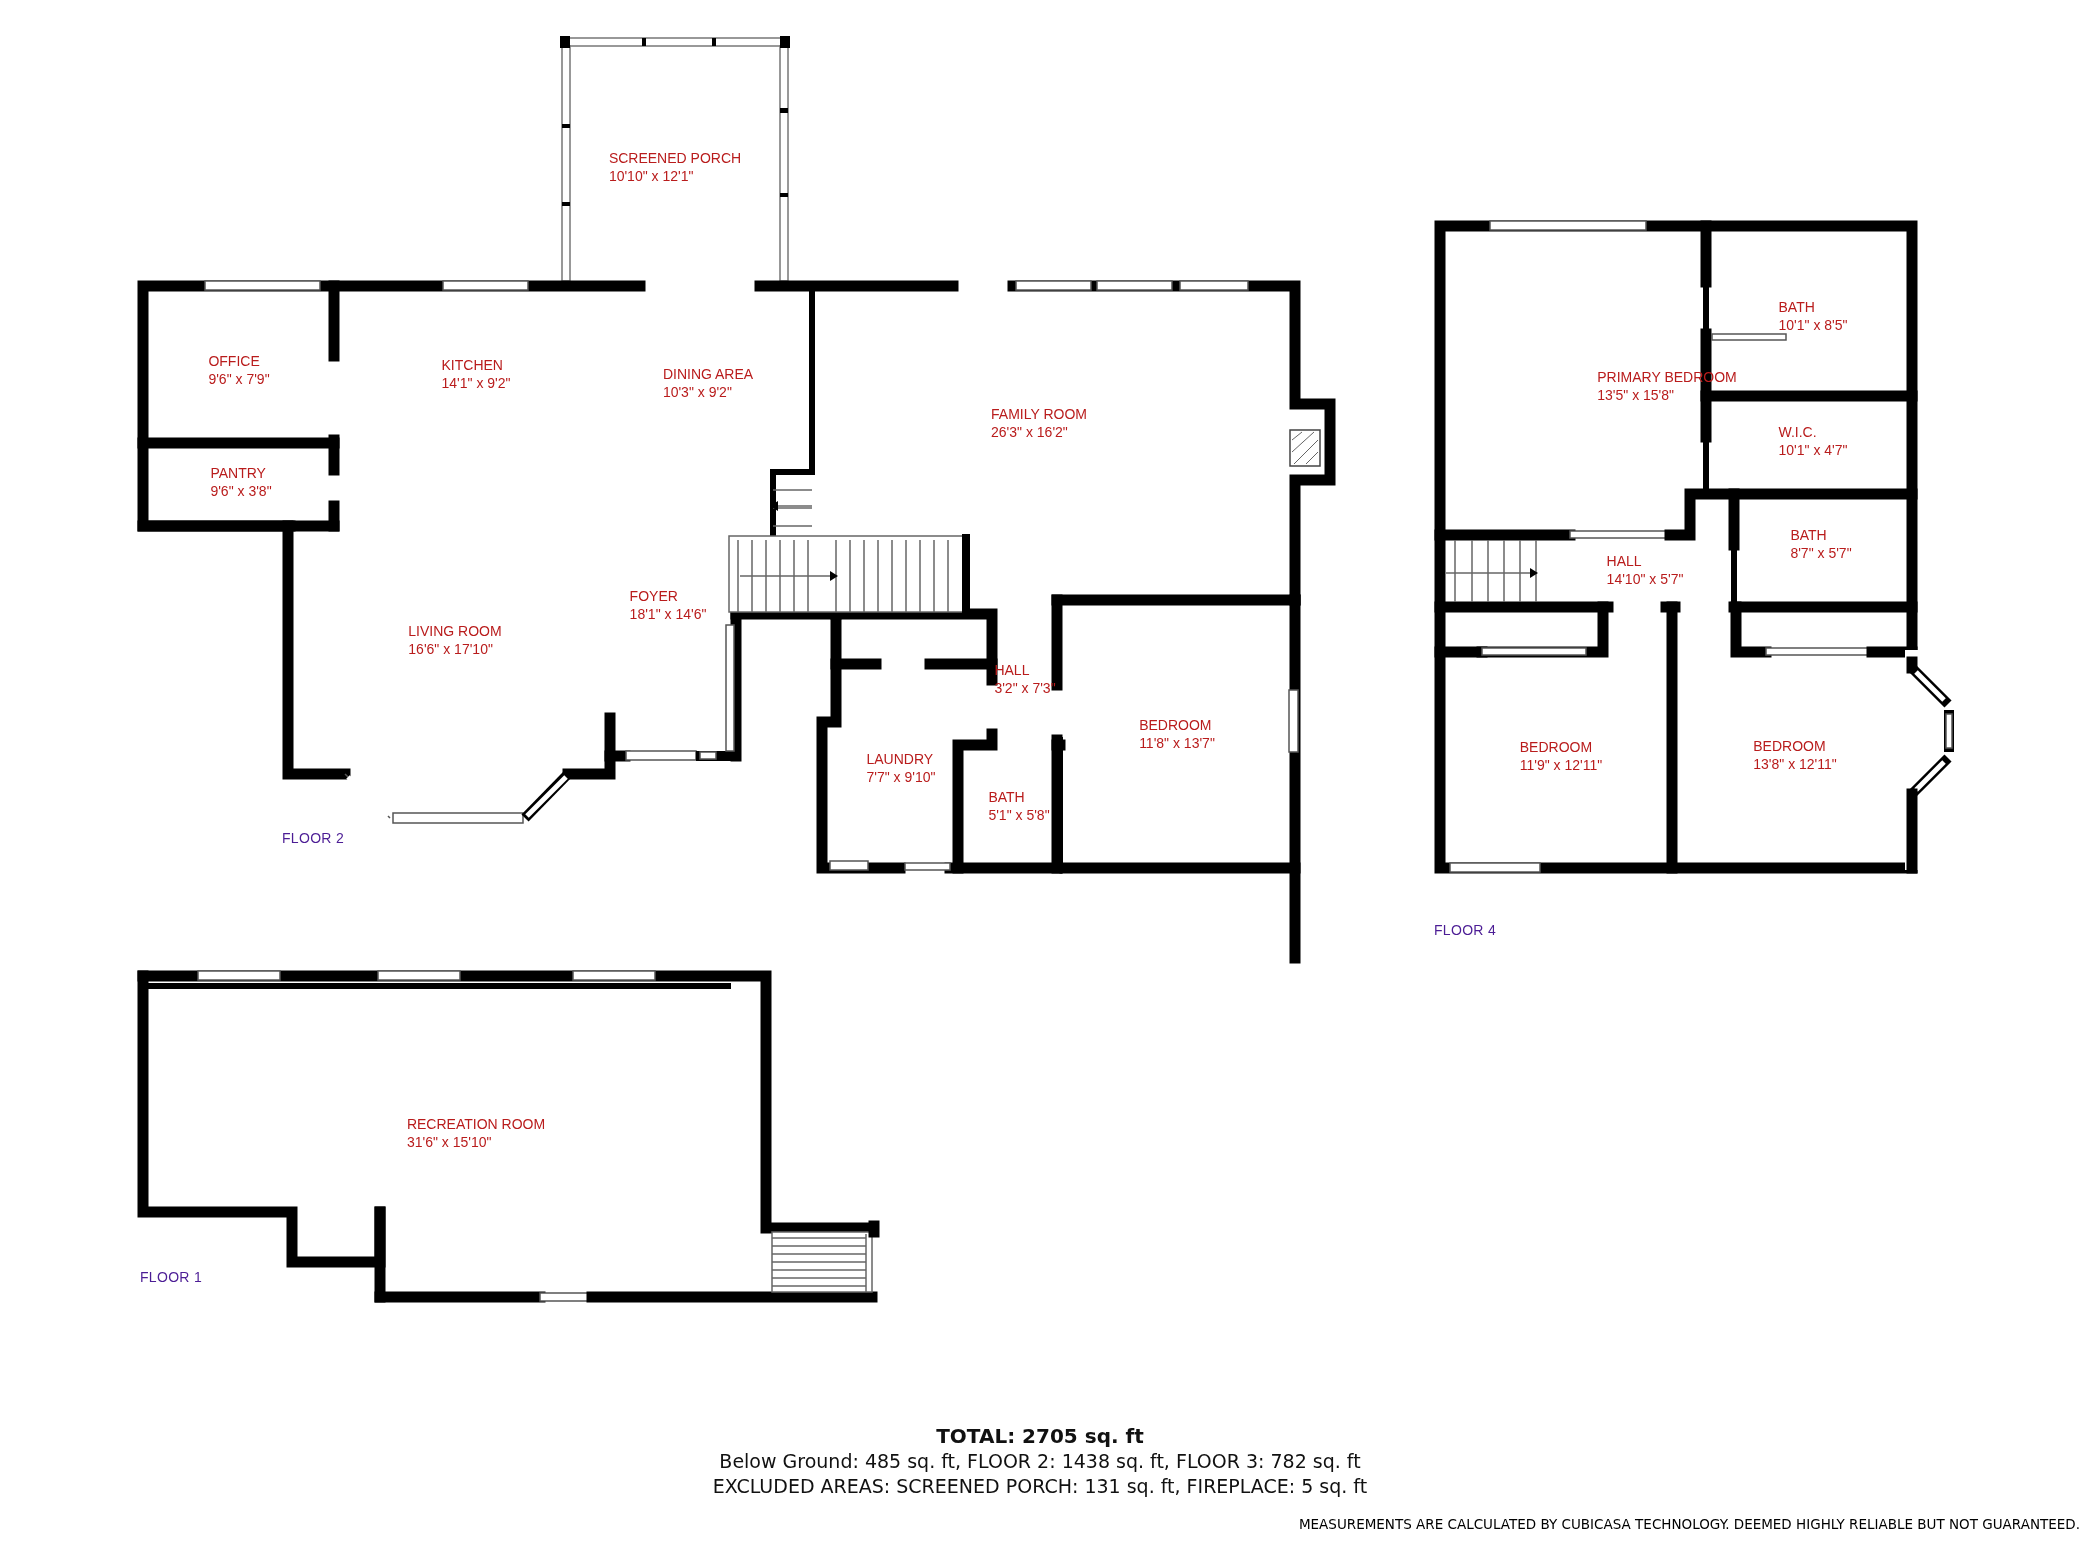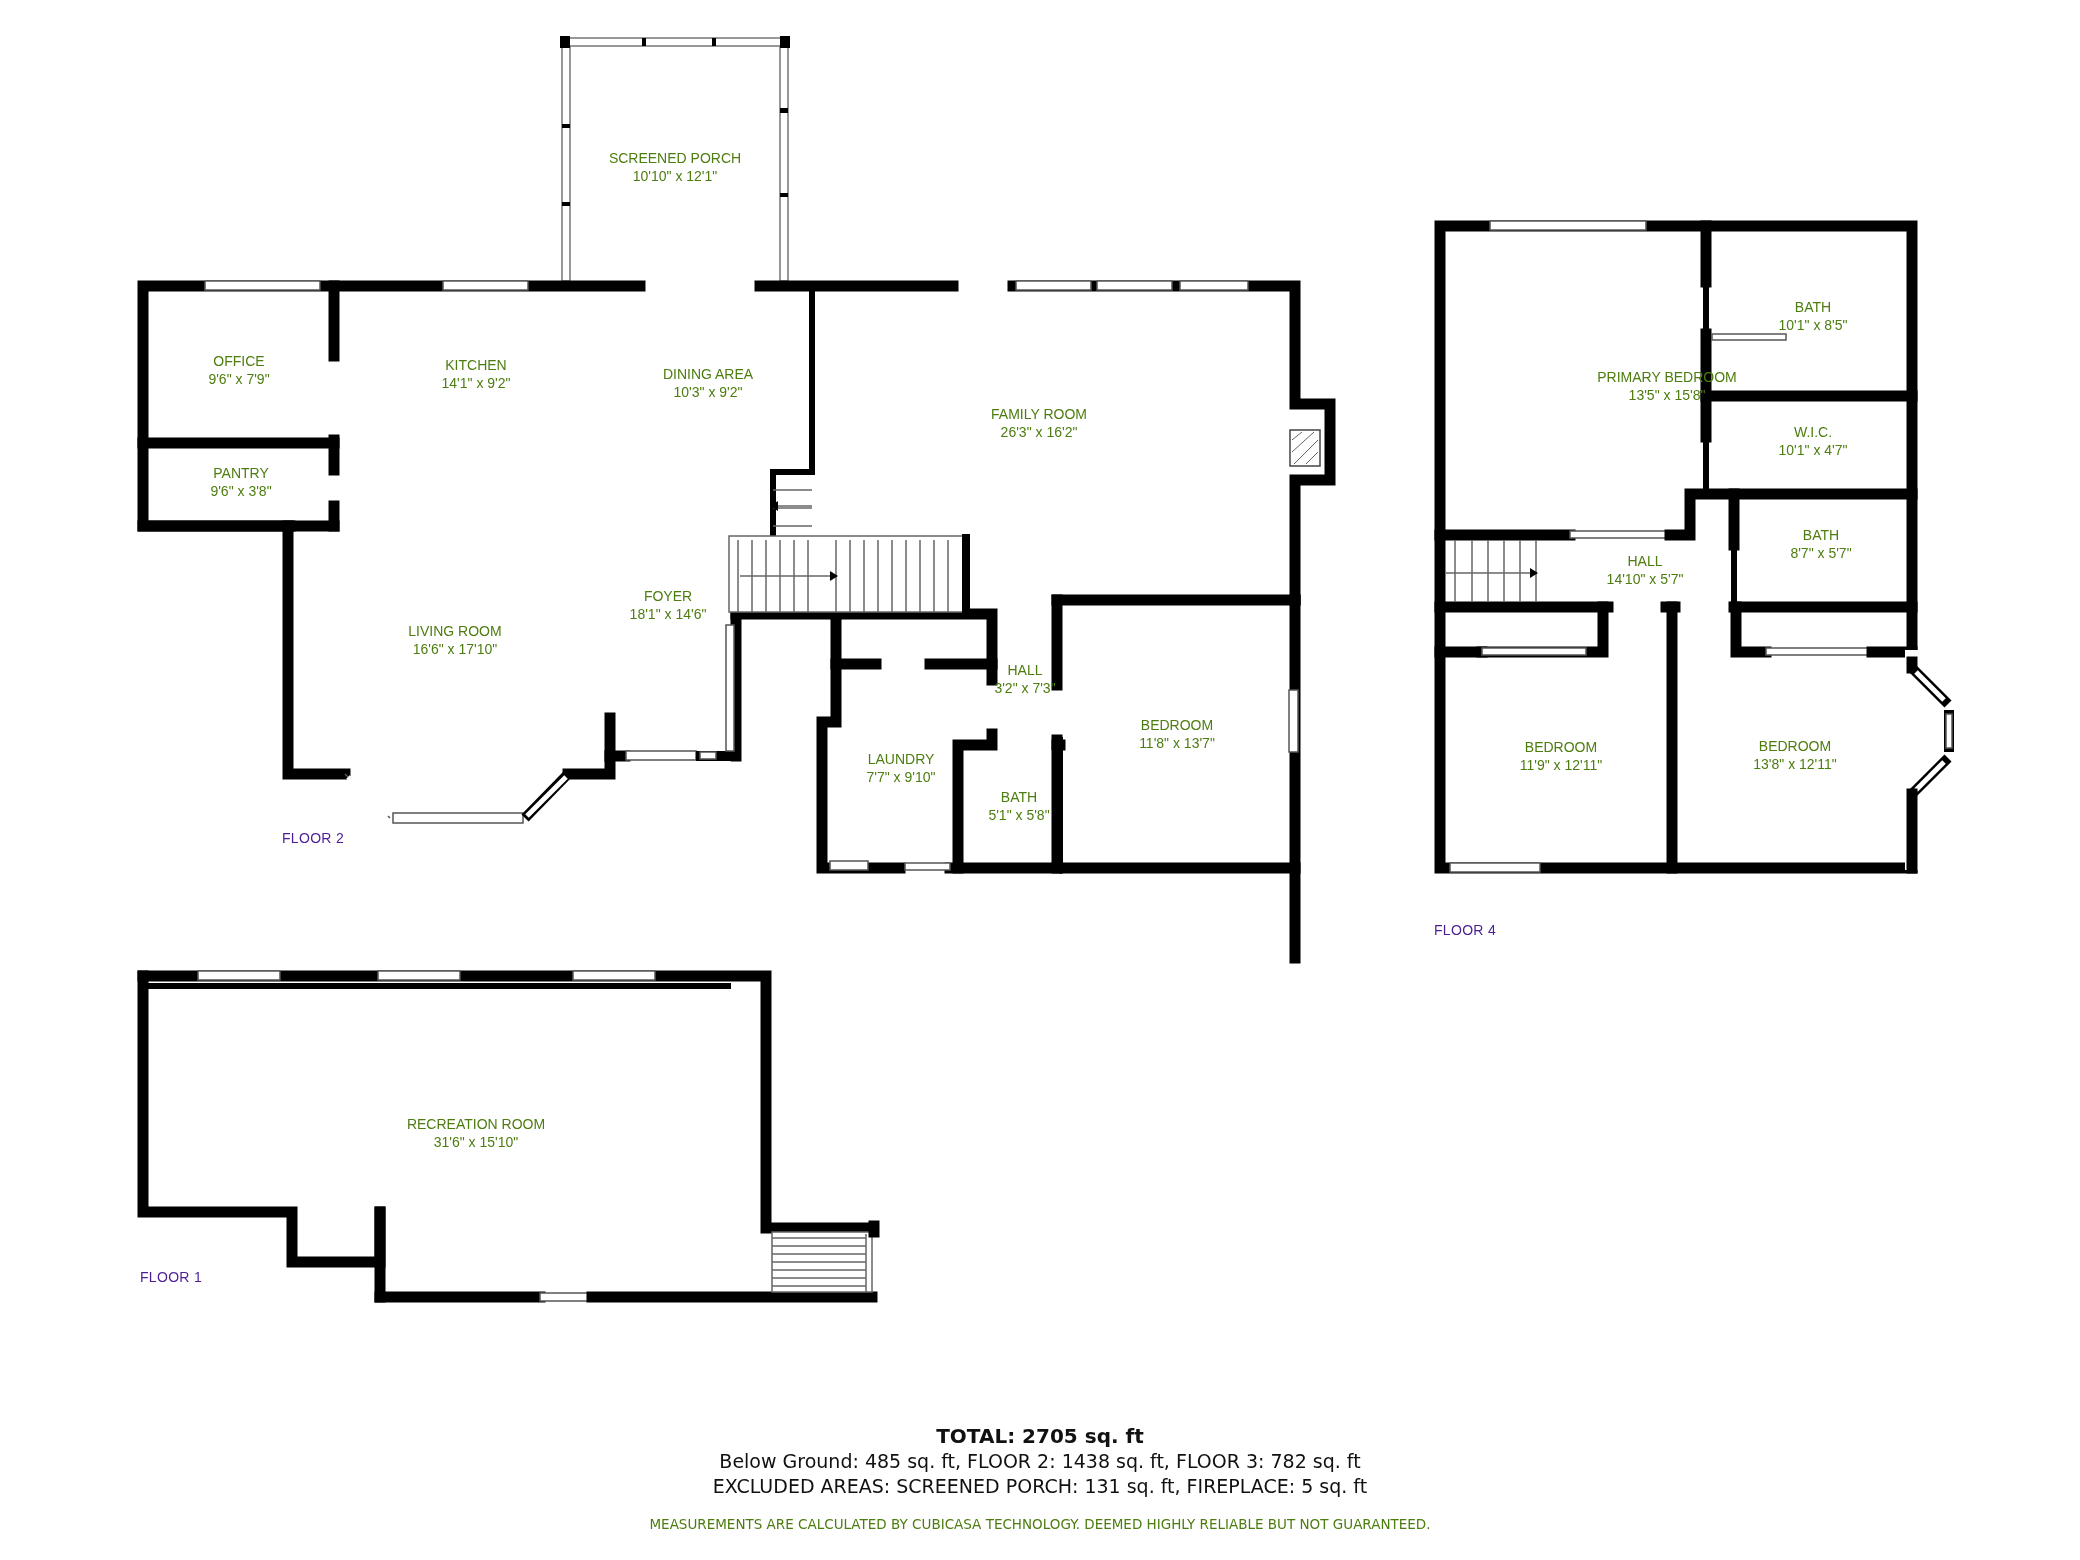--- a/index.html
+++ b/index.html
@@ -5,28 +5,28 @@
   html,body{margin:0;padding:0;background:#ffffff;}
   body{width:2080px;height:1560px;position:relative;overflow:hidden;font-family:"Liberation Sans",sans-serif;color:#111;}
   svg.plan{position:absolute;left:0;top:0;width:2080px;height:1560px;}
   .wall{stroke:#000;stroke-width:11;fill:none;stroke-linecap:square;}
   .wallthin{stroke:#000;stroke-width:6;fill:none;stroke-linecap:square;}
   .win{fill:#fff;stroke:#555;stroke-width:1.5;}
   .screen{fill:#fff;stroke:#777;stroke-width:1.5;}
   .stair{stroke:#666;stroke-width:1.5;fill:none;}
   .stairbox{fill:#fff;stroke:#666;stroke-width:1.5;}
   .hatch{fill:#fff;stroke:#444;stroke-width:1.5;}
-  .room{position:absolute;text-align:center;transform:translate(-50%,-50%);font-size:14px;line-height:18px;color:#4d7c0f;white-space:nowrap;}
+  .room{position:absolute;transform:translate(-50%,-50%);font-size:14px;line-height:18px;color:#b91c1c;white-space:nowrap;}
   .room .dim{display:block;font-size:14px;}
   .floorlabel{position:absolute;font-size:14px;color:#4c1d95;letter-spacing:0.3px;}
   .summary{position:absolute;left:0;width:2080px;text-align:center;font-family:"DejaVu Sans",sans-serif;color:#111;}
   .total{top:1424px;font-size:20px;font-weight:bold;}
   .line2{top:1450px;font-size:19px;}
   .line3{top:1475px;font-size:19px;}
-  .disclaimer{top:1516px;font-size:13.5px;color:#4d7c0f;}
+  .disclaimer{top:1516px;font-size:13.5px;color:#000000;text-align:right;}
 </style>
 </head>
 <body>
 
 <svg class="plan" viewBox="0 0 2080 1560" xmlns="http://www.w3.org/2000/svg">
 
   <g>
 
     <g>
       <rect class="screen" x="562" y="38" width="226" height="8"></rect>

